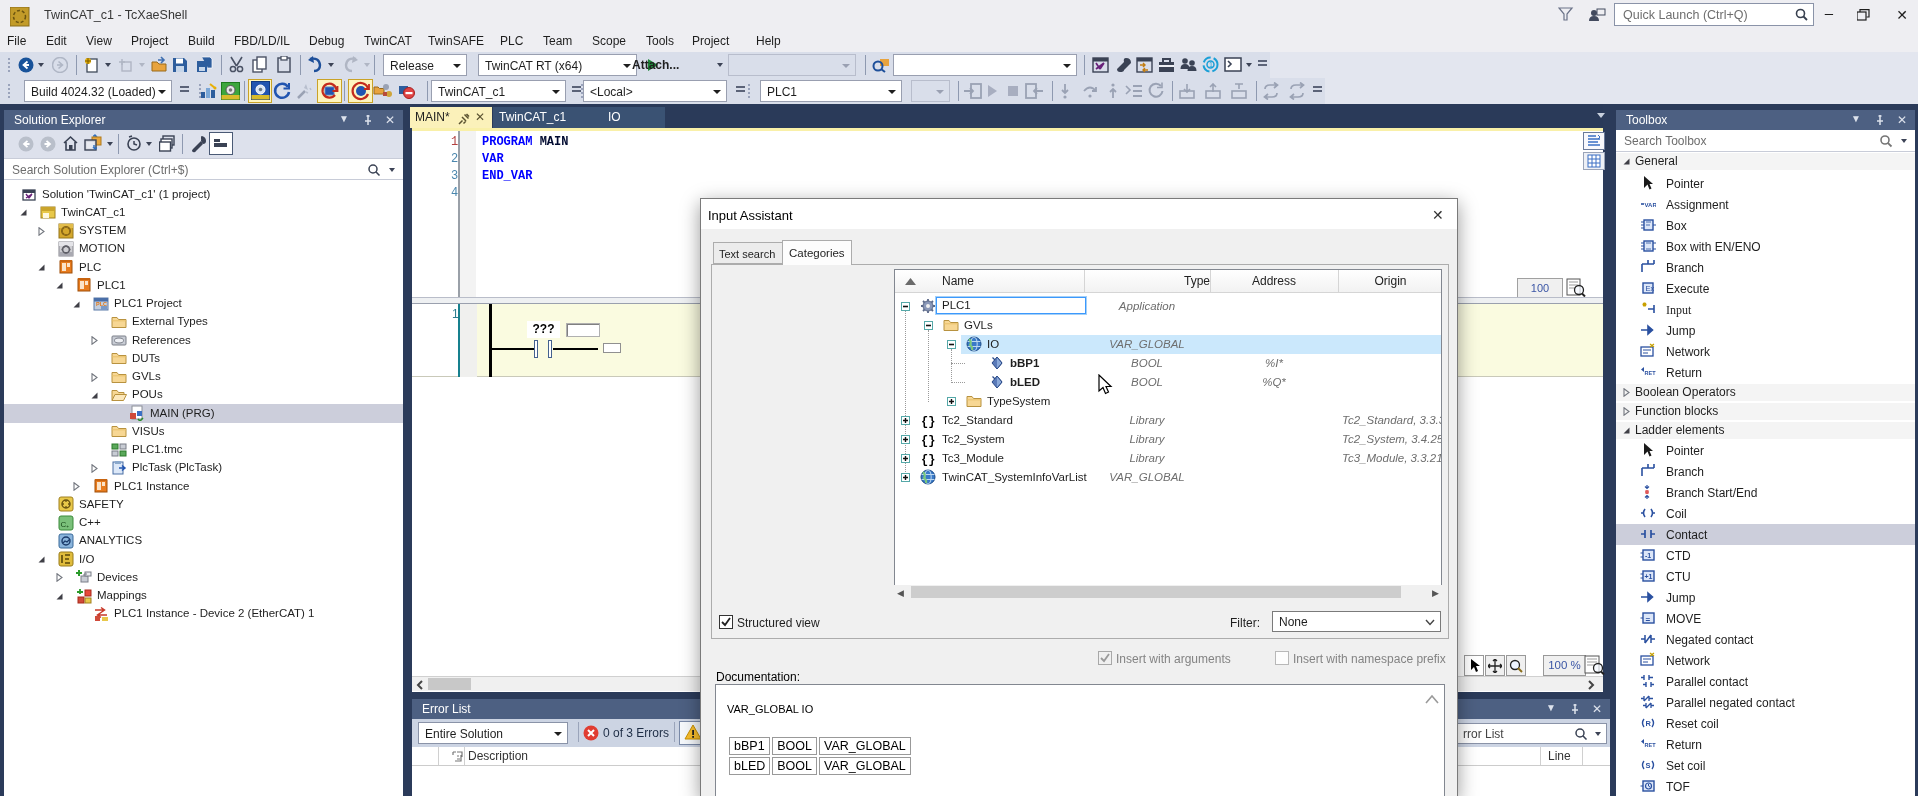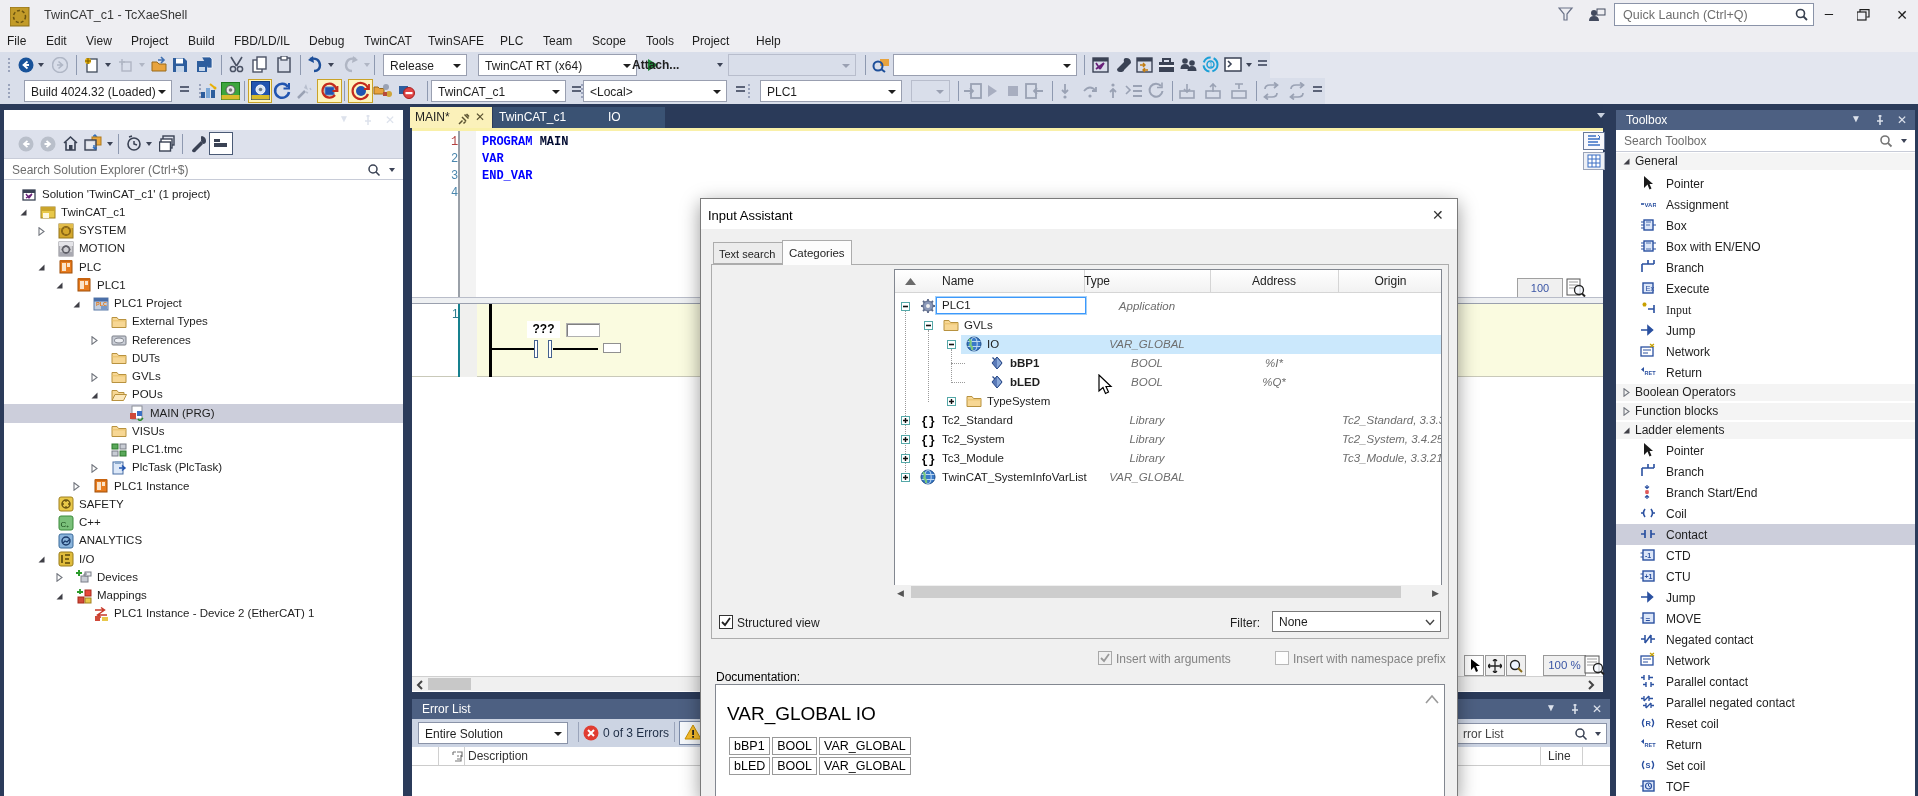--- a/index.html
+++ b/index.html
@@ -368,20 +368,21 @@
  <svg class="abs" style="left:1262px;top:4px" width="18" height="18">
       <path d="M3,7 Q3,3 8,3 H15 M12,0.5 L15.5,3 L12,6 M15,11 Q15,15 10,15 H3 M6,12 L2.5,15 L6,17.5" fill="none" stroke="#9aa2b4" stroke-width="1.7"></path>
     </svg>
  <svg class="abs" style="left:1288px;top:4px" width="18" height="18">
       <path d="M3,7 Q3,3 8,3 H15 M12,0.5 L15.5,3 L12,6 M15,11 Q15,15 10,15 H3 M6,12 L2.5,15 L6,17.5" fill="none" stroke="#9aa2b4" stroke-width="1.7"></path>
     </svg>
  <div class="abs" style="left:1313px;top:8px;width:9px;height:2px;background:#5b6378;box-shadow:0 4px 0 #5b6378"></div>
 </div>
 
 <div class="abs" id="solexp">
+  <div class="twtitle">Solution Explorer</div>
   <div class="twbtns" style="letter-spacing:0">
       <span style="font-size:10px">▼</span>
       <svg style="margin:1px 0 0 14px" width="10" height="12">
         <path d="M5,1 v6 M2,7 h6 M5,7 v4 M3.5,2 h3" stroke="#dde2ec" stroke-width="1.5" fill="none"></path>
       </svg>
       <span style="margin-left:12px">✕</span>
     </div>
   <div id="setoolbar">
     <svg class="abs" style="left:14px;top:6px" width="16" height="16">
         <circle cx="8" cy="8" r="7.5" fill="#b9bfca"></circle>
@@ -1060,21 +1061,21 @@
       <div style="position:absolute;left:443px;top:0;width:1px;height:23px;background:#d5d5d5"></div>
       <div style="position:absolute;left:10px;top:41px;width:1px;height:167px;border-left:1px dotted #9a9a9a"></div>
       <div style="position:absolute;left:33px;top:60px;width:1px;height:72px;border-left:1px dotted #9a9a9a"></div>
       <div style="position:absolute;left:56px;top:79px;width:1px;height:34px;border-left:1px dotted #9a9a9a"></div>
       <div style="position:absolute;left:56px;top:93px;width:14px;height:1px;border-top:1px dotted #9a9a9a"></div>
       <div style="position:absolute;left:56px;top:112px;width:14px;height:1px;border-top:1px dotted #9a9a9a"></div>
       <svg class="abs" style="left:10px;top:8px" width="11" height="8">
         <path d="M5.5,0 L11,7 H0 Z" fill="#6a6a6a"></path>
       </svg>
       <span style="position:absolute;left:47px;top:4px;font-size:12px;color:#222">Name</span>
-      <span style="position:absolute;left:189px;top:4px;width:126px;text-align:left;font-size:12px;color:#222">Type</span>
+      <span style="position:absolute;left:189px;top:4px;width:126px;text-align:right;font-size:12px;color:#222">Type</span>
       <span style="position:absolute;left:315px;top:4px;width:128px;text-align:center;font-size:12px;color:#222">Address</span>
       <span style="position:absolute;left:443px;top:4px;width:105px;text-align:center;font-size:12px;color:#222">Origin</span>
       <svg class="abs" style="left:6px;top:32px" width="9" height="9">
         <rect x="0.5" y="0.5" width="8" height="8" fill="#fff" stroke="#55a8a8"></rect>
         <path d="M2,4.5 h5" stroke="#111" stroke-width="1.6"></path>
       </svg>
       <svg class="icon16" style="left:25px;top:28px">
         <circle cx="8" cy="8" r="5" fill="#8a98b8" stroke="#5a6888"></circle>
         <circle cx="8" cy="8" r="2" fill="#f0f0f0"></circle>
         <path d="M8,1 V3 M8,13 V15 M1,8 H3 M13,8 H15 M3,3 L4.5,4.5 M13,3 L11.5,4.5 M3,13 L4.5,11.5 M13,13 L11.5,11.5" stroke="#5a6888" stroke-width="1.8"></path>
@@ -1193,21 +1194,21 @@
       <rect x="0.5" y="0.5" width="13" height="13" fill="#f0f0f0" stroke="#a8a8a8"></rect>
       <path d="M3,7 L6,10 L11,3" stroke="#9a9a9a" stroke-width="1.8" fill="none"></path>
     </svg>
 <span style="position:absolute;left:415px;top:453px;color:#838383">Insert with arguments</span>
 <svg class="abs" style="left:574px;top:452px" width="14" height="14">
       <rect x="0.5" y="0.5" width="13" height="13" fill="#fdfdfd" stroke="#b8b8b8"></rect>
     </svg>
 <span style="position:absolute;left:592px;top:453px;color:#838383">Insert with namespace prefix</span>
 <span style="position:absolute;left:15px;top:471px;color:#000">Documentation:</span>
 <div style="position:absolute;left:14px;top:485px;width:730px;height:114px;background:#fff;border:1px solid #828790;overflow:hidden">
-      <span style="position:absolute;left:11px;top:18px;font-size:19px;color:#000">VAR_GLOBAL IO</span>
+      <span style="position:absolute;left:11px;top:18px;font-size:11px;color:#000">VAR_GLOBAL IO</span>
       <table style="position:absolute;left:11px;top:50px;border-collapse:separate;border-spacing:2px;font-size:12.5px;color:#000">
         <tbody>
           <tr>
             <td style="border:1px solid #999;padding:1px 4px">bBP1</td>
             <td style="border:1px solid #999;padding:1px 4px">BOOL</td>
             <td style="border:1px solid #999;padding:1px 4px">VAR_GLOBAL</td>
           </tr>
           <tr>
             <td style="border:1px solid #999;padding:1px 4px">bLED</td>
             <td style="border:1px solid #999;padding:1px 4px">BOOL</td>

